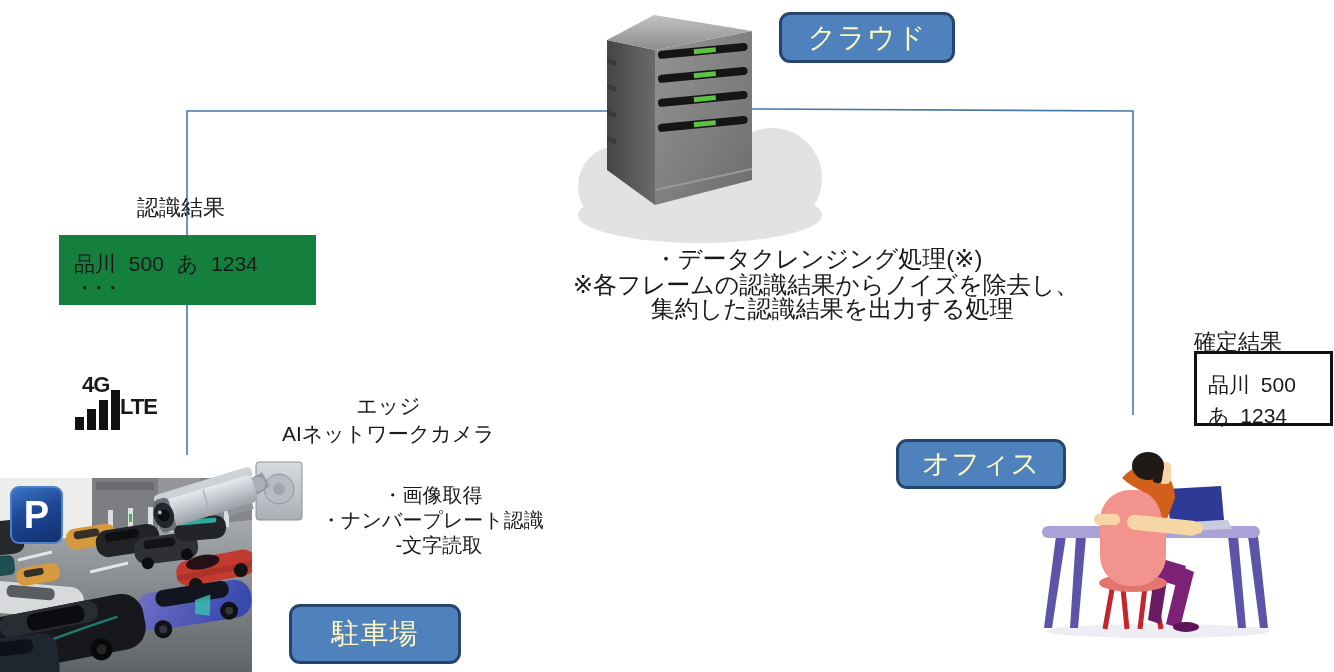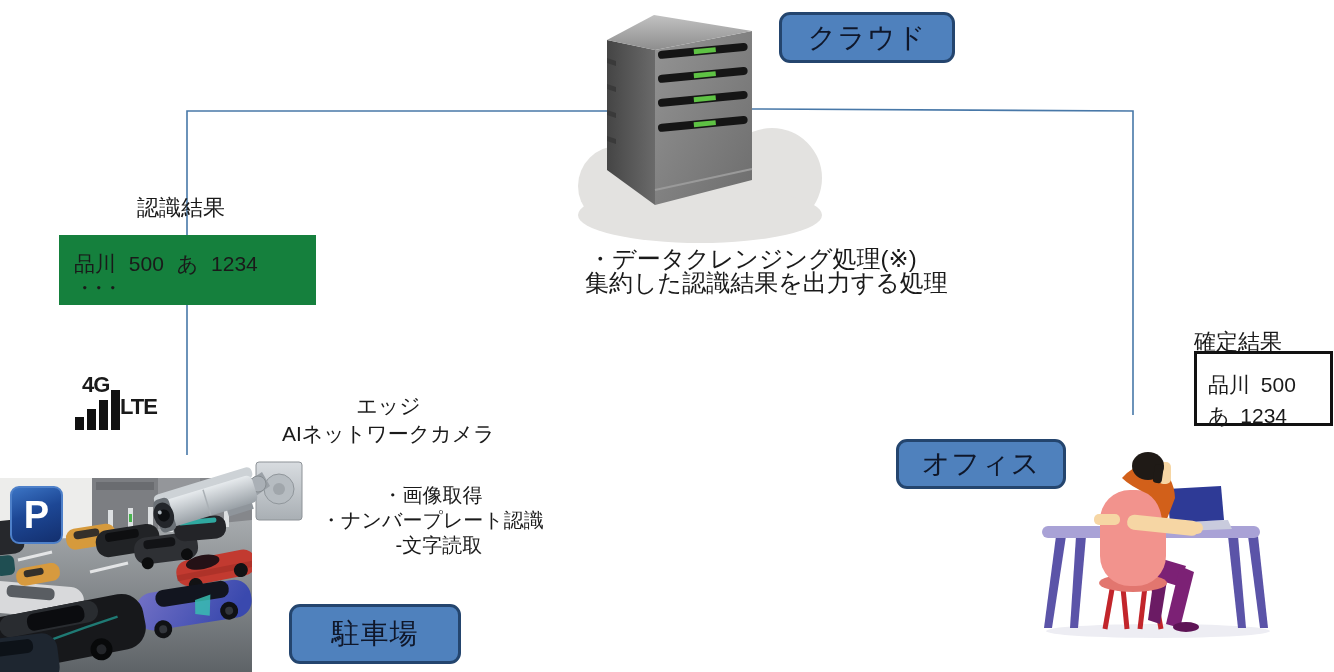--- a/index.html
+++ b/index.html
@@ -3,21 +3,21 @@
 <meta charset="utf-8">
 <style>
   html,body{margin:0;padding:0;background:#fff;}
   .canvas{position:relative;width:1334px;height:672px;background:#ffffff;overflow:hidden;
           font-family:"Liberation Sans","DejaVu Sans",sans-serif;color:#1a1a1a;}
   svg.scene{position:absolute;left:0;top:0;z-index:1;}
   .txt{position:absolute;z-index:2;white-space:nowrap;text-align:center;}
 
   
   .tag{position:absolute;z-index:3;box-sizing:border-box;background:#4F81BD;border:3px solid #24456E;
-       border-radius:11px;color:#0f172a;display:flex;align-items:center;justify-content:center;
+       border-radius:11px;color:#fef9c3;display:flex;align-items:center;justify-content:center;
        font-size:28px;letter-spacing:1px;}
   #tag-cloud{left:779px;top:12px;width:176px;height:51px;}
   #tag-office{left:896px;top:439px;width:170px;height:50px;}
   #tag-parking{left:289px;top:604px;width:172px;height:60px;}
 
   .heading{font-size:22px;}
   #recog-title{left:137px;top:193px;}
   #confirm-title{left:1194px;top:327px;}
 
   #recog-box{position:absolute;z-index:2;left:59px;top:235px;width:257px;height:70px;
@@ -305,20 +305,21 @@
     <div>AIネットワークカメラ</div>
   </div>
   <div class="txt" id="func-list">
     <div>・画像取得</div>
     <div>・ナンバープレート認識</div>
     <div class="indent">-文字読取</div>
   </div>
 
   <div class="txt" id="cleansing">
     <div class="l1">・データクレンジング処理(※)</div>
+    <div class="l2">※各フレームの認識結果からノイズを除去し、</div>
     <div class="l3">集約した認識結果を出力する処理</div>
   </div>
 
   <div class="txt heading" id="confirm-title">確定結果</div>
   <div id="confirm-box">
     <div>品川 500</div>
     <div>あ 1234</div>
   </div>
 
   <div id="p-sign">P</div>

